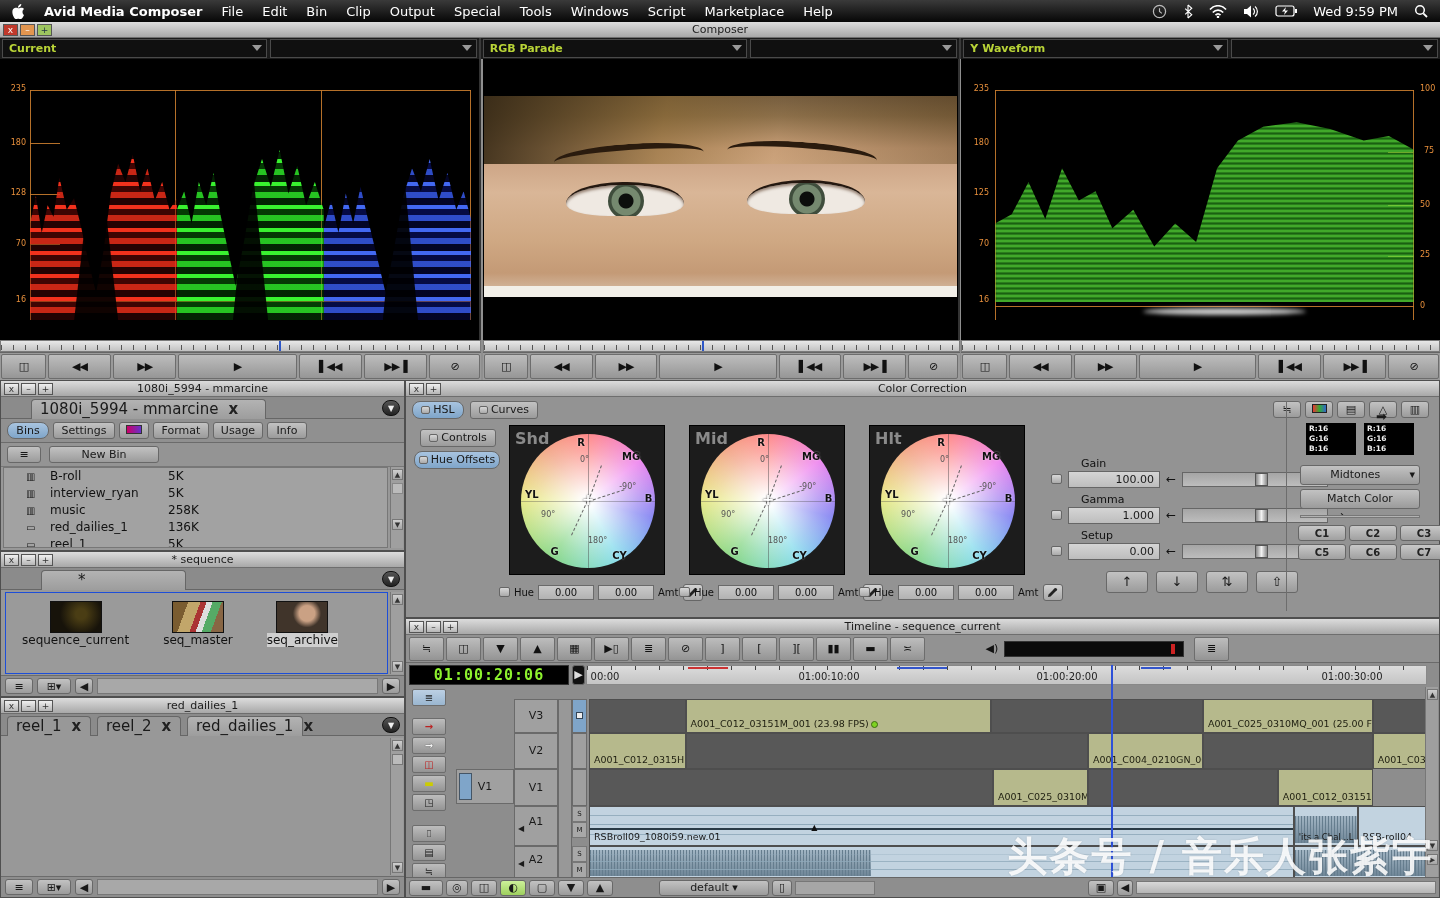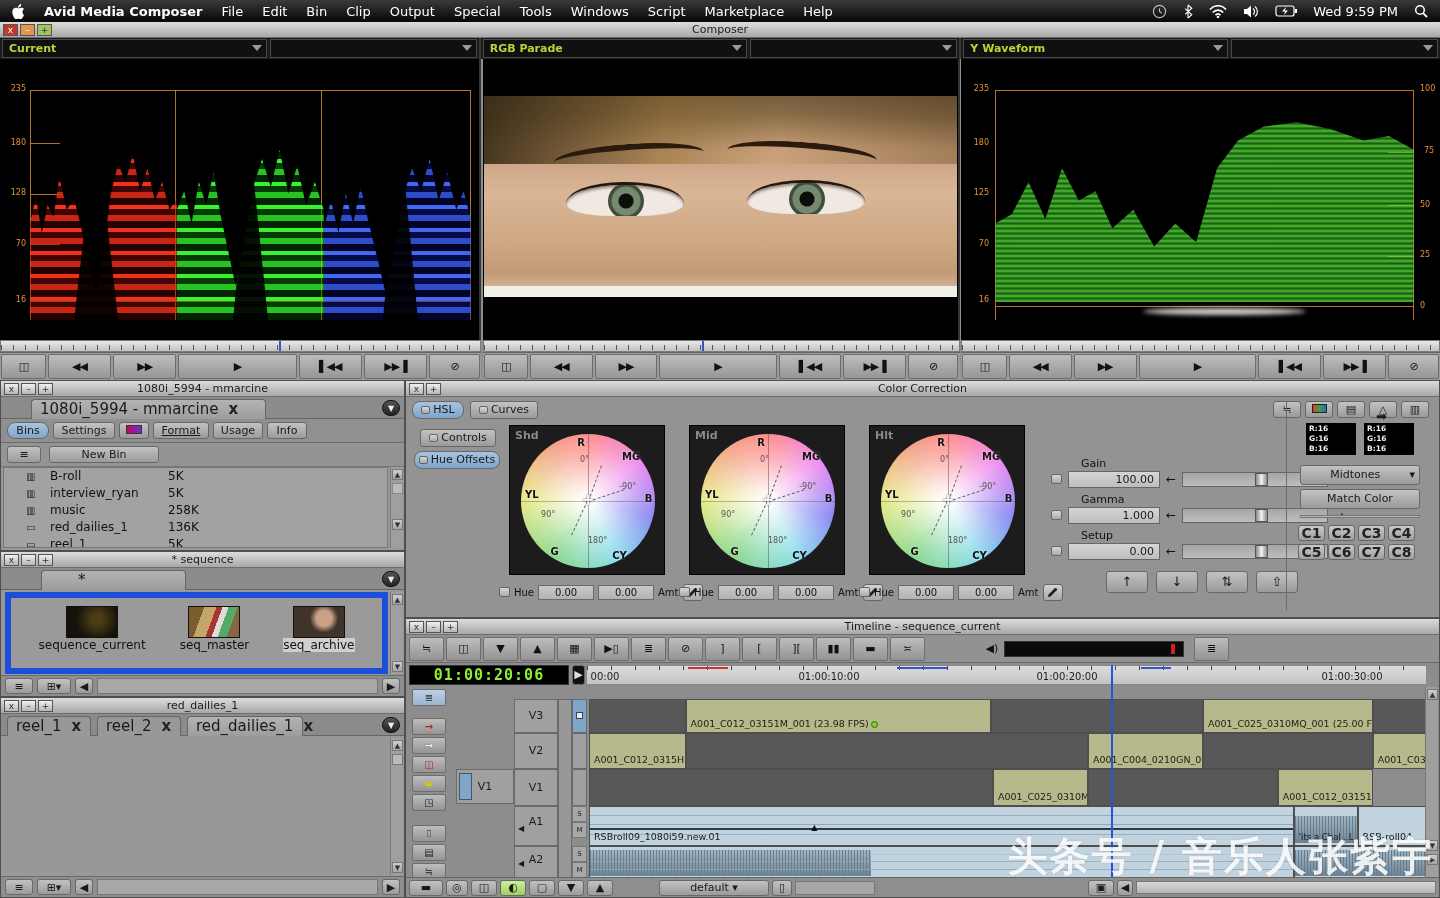--- a/index.html
+++ b/index.html
@@ -64,35 +64,35 @@
 .binitem .nm{width:110px;}
 .thumb{width:52px;height:32px;border:1px solid #111;}
 .clipcell{text-align:center;font-size:12px;color:#111;}
 
 .wheelbox{position:absolute;width:156px;height:150px;background:#1c1c1c;border:1px solid #000;}
 .wheel{position:absolute;left:11px;top:8px;width:134px;height:134px;border-radius:50%;background:radial-gradient(circle at 50% 50%,rgba(255,255,255,.98) 0 5px,rgba(255,255,255,.72) 22%,rgba(255,255,255,.28) 52%,rgba(255,255,255,0) 74%),conic-gradient(from 0deg,#ff8585 0deg,#ee85ee 52deg,#8585f2 104deg,#85dcec 152deg,#85d685 212deg,#e8e885 272deg,#f2a385 322deg,#ff8585 360deg);}
 .wheel:before{content:"";position:absolute;left:50%;top:0;bottom:0;width:1px;background:rgba(70,70,70,.45);}
 .wheel:after{content:"";position:absolute;top:50%;left:0;right:0;height:1px;background:rgba(70,70,70,.35);}
 .whlbl{position:absolute;font-size:10px;font-weight:bold;color:#111;text-shadow:0 0 2px rgba(255,255,255,.6);}
 .whang{position:absolute;font-size:8px;color:#555;}
-.whname{position:absolute;left:5px;top:3px;color:#8a8a8a;font-size:11px;font-weight:bold;z-index:2;}
+.whname{position:absolute;left:5px;top:3px;color:#8a8a8a;font-size:16px;font-weight:bold;z-index:2;}
 .cross{position:absolute;left:50%;top:50%;transform:translate(-50%,-54%);color:#fff;font-size:15px;font-weight:bold;text-shadow:0 0 2px #333;}
 .dash{position:absolute;border-top:1px dashed #666;width:38px;transform-origin:0 0;}
 .huerow{position:absolute;height:18px;display:flex;align-items:center;gap:4px;font-size:10px;color:#111;}
 .valbox{width:56px;height:15px;background:linear-gradient(#c9c9c9,#b2b2b2);border:1px solid #6a6a6a;text-align:center;line-height:14px;font-size:10px;}
 .eyedrop{width:20px;height:17px;border:1px solid #666;border-radius:3px;background:linear-gradient(#d2d2d2,#a8a8a8);display:flex;align-items:center;justify-content:center;}
 
 .sliderlab{position:absolute;font-size:11px;color:#111;}
 .sliderrow{position:absolute;height:20px;display:flex;align-items:center;gap:6px;}
 .snum{width:92px;height:17px;background:linear-gradient(#d5d5d5,#bdbdbd);border:1px solid #666;text-align:right;padding-right:5px;line-height:16px;font-size:11px;}
 .strack{width:146px;height:15px;background:linear-gradient(#a5a5a5,#bdbdbd);border:1px solid #666;position:relative;}
 .sthumb{position:absolute;left:50%;top:0;width:13px;height:13px;background:linear-gradient(90deg,#888,#f2f2f2,#888);border:1px solid #555;}
 .arrowch{font-size:12px;color:#111;}
 .rgbbox{width:50px;height:32px;background:#000;color:#eee;font-size:7.5px;line-height:10px;padding:1px 3px;font-weight:bold;}
-.cbtn{width:27px;height:16px;border:1px solid #666;border-radius:3px;background:linear-gradient(#c8c8c8,#a0a0a0);font-size:14px;font-weight:bold;text-align:center;line-height:15px;color:#222;}
+.cbtn{width:48px;height:16px;border:1px solid #666;border-radius:3px;background:linear-gradient(#c8c8c8,#a0a0a0);font-size:10px;font-weight:bold;text-align:center;line-height:15px;color:#222;}
 
 .ttool{position:absolute;left:0;right:0;top:16px;height:28px;background:#929292;border-bottom:1px solid #6a6a6a;display:flex;align-items:center;padding-left:2px;}
 .tibtn{width:35px;height:24px;margin:0 1px;border:1px solid #6d6d6d;border-radius:2px;background:linear-gradient(#bdbdbd,#949494);display:flex;align-items:center;justify-content:center;font-size:11px;color:#111;}
 .tcbox{position:absolute;left:3px;top:46px;width:160px;height:20px;background:#000;border:1px solid #333;color:#8df22e;font-family:"DejaVu Sans Mono","Liberation Mono",monospace;font-size:15px;font-weight:bold;text-align:center;line-height:19px;letter-spacing:1px;}
 .ruler{position:absolute;left:180px;right:12px;top:46px;height:20px;background:linear-gradient(#dcdcdc,#c4c4c4);border:1px solid #888;font-size:10px;color:#222;}
 .ruler .rticks{position:absolute;left:0;right:0;top:0;height:4px;background:repeating-linear-gradient(90deg,#444 0 1px,transparent 1px 24px);}
 .rlab{position:absolute;top:5px;transform:translateX(-50%);}
 .trackhdr{position:absolute;background:#a0a0a0;border:1px solid #6a6a6a;text-align:center;color:#1a1a1a;font-size:11px;}
 .seg{position:absolute;top:0;bottom:0;border:1px solid #4e4e4e;font-size:9.5px;overflow:hidden;}
 .seg.olive{background:#b6b98c;color:#1e1e10;}
@@ -306,21 +306,21 @@
     <div class="wbtn">+</div>
   </div>
   <div class="tabrow">
     <div class="tab" style="left:30px;width:235px;"><span>1080i_5994 - mmarcine</span><span class="x">x</span></div>
     <div class="fastmenu">▼</div>
   </div>
   <div style="position:absolute;left:0;right:0;top:38px;height:24px;background:#909090;border-bottom:1px solid #6b6b6b;display:flex;gap:4px;padding:3px 6px;">
     <div class="btn blue" style="width:42px;line-height:16px;">Bins</div>
     <div class="btn" style="width:62px;line-height:16px;">Settings</div>
     <div class="btn" style="width:30px;line-height:16px;"><span style="display:inline-block;width:16px;height:9px;background:linear-gradient(90deg,#c06,#63c);border:1px solid #333;"></span></div>
-    <div class="btn" style="width:56px;line-height:16px;text-decoration:underline;">Format</div>
+    <div class="btn" style="width:56px;line-height:16px;">Format</div>
     <div class="btn" style="width:50px;line-height:16px;">Usage</div>
     <div class="btn" style="width:40px;line-height:16px;">Info</div>
   </div>
   <div style="position:absolute;left:0;right:0;top:62px;height:24px;background:#949494;border-bottom:1px solid #777;display:flex;gap:8px;padding:3px 6px;">
     <div class="btn" style="width:34px;line-height:16px;">≡</div>
     <div class="btn" style="width:110px;line-height:16px;">New Bin</div>
   </div>
   <div style="position:absolute;left:2px;right:16px;top:86px;bottom:2px;background:#a2a2a2;border:1px solid #777;overflow:hidden;">
     <div class="binitem">
         <span class="ic">▥</span>
@@ -359,21 +359,21 @@
   <div class="titlebar">* sequence</div>
   <div class="wctl">
     <div class="wbtn">x</div>
     <div class="wbtn">–</div>
     <div class="wbtn">+</div>
   </div>
   <div class="tabrow">
     <div class="tab" style="left:40px;width:145px;padding-left:36px;"><span>* sequence</span><span class="x">x</span></div>
     <div class="fastmenu">▼</div>
   </div>
-  <div style="position:absolute;left:4px;right:16px;top:40px;bottom:22px;background:#9a9a9a;border:6px solid #1d4ed8;display:flex;gap:34px;padding:8px 16px;justify-content:center;">
+  <div style="position:absolute;left:4px;right:16px;top:40px;bottom:22px;background:#9a9a9a;border:1px solid #1d4ed8;display:flex;gap:34px;padding:8px 16px;">
     <div class="clipcell">
       <div class="thumb" style="margin:0 auto;background:radial-gradient(circle at 60% 40%,#4a3d14 0 15%,#17130a 60%),#17130a;"></div>
       <div>sequence_current</div>
     </div>
     <div class="clipcell">
       <div class="thumb" style="margin:0 auto;background:linear-gradient(110deg,#7a5c30 0 25%,#c2a66a 25% 45%,#a33 45% 55%,#ddd 55% 65%,#5a6 65% 80%,#864 80%);"></div>
       <div>seq_master</div>
     </div>
     <div class="clipcell">
       <div class="thumb" style="margin:0 auto;background:radial-gradient(circle at 60% 38%,#caa184 0 22%,#40342a 40%),#2a2019;"></div>

